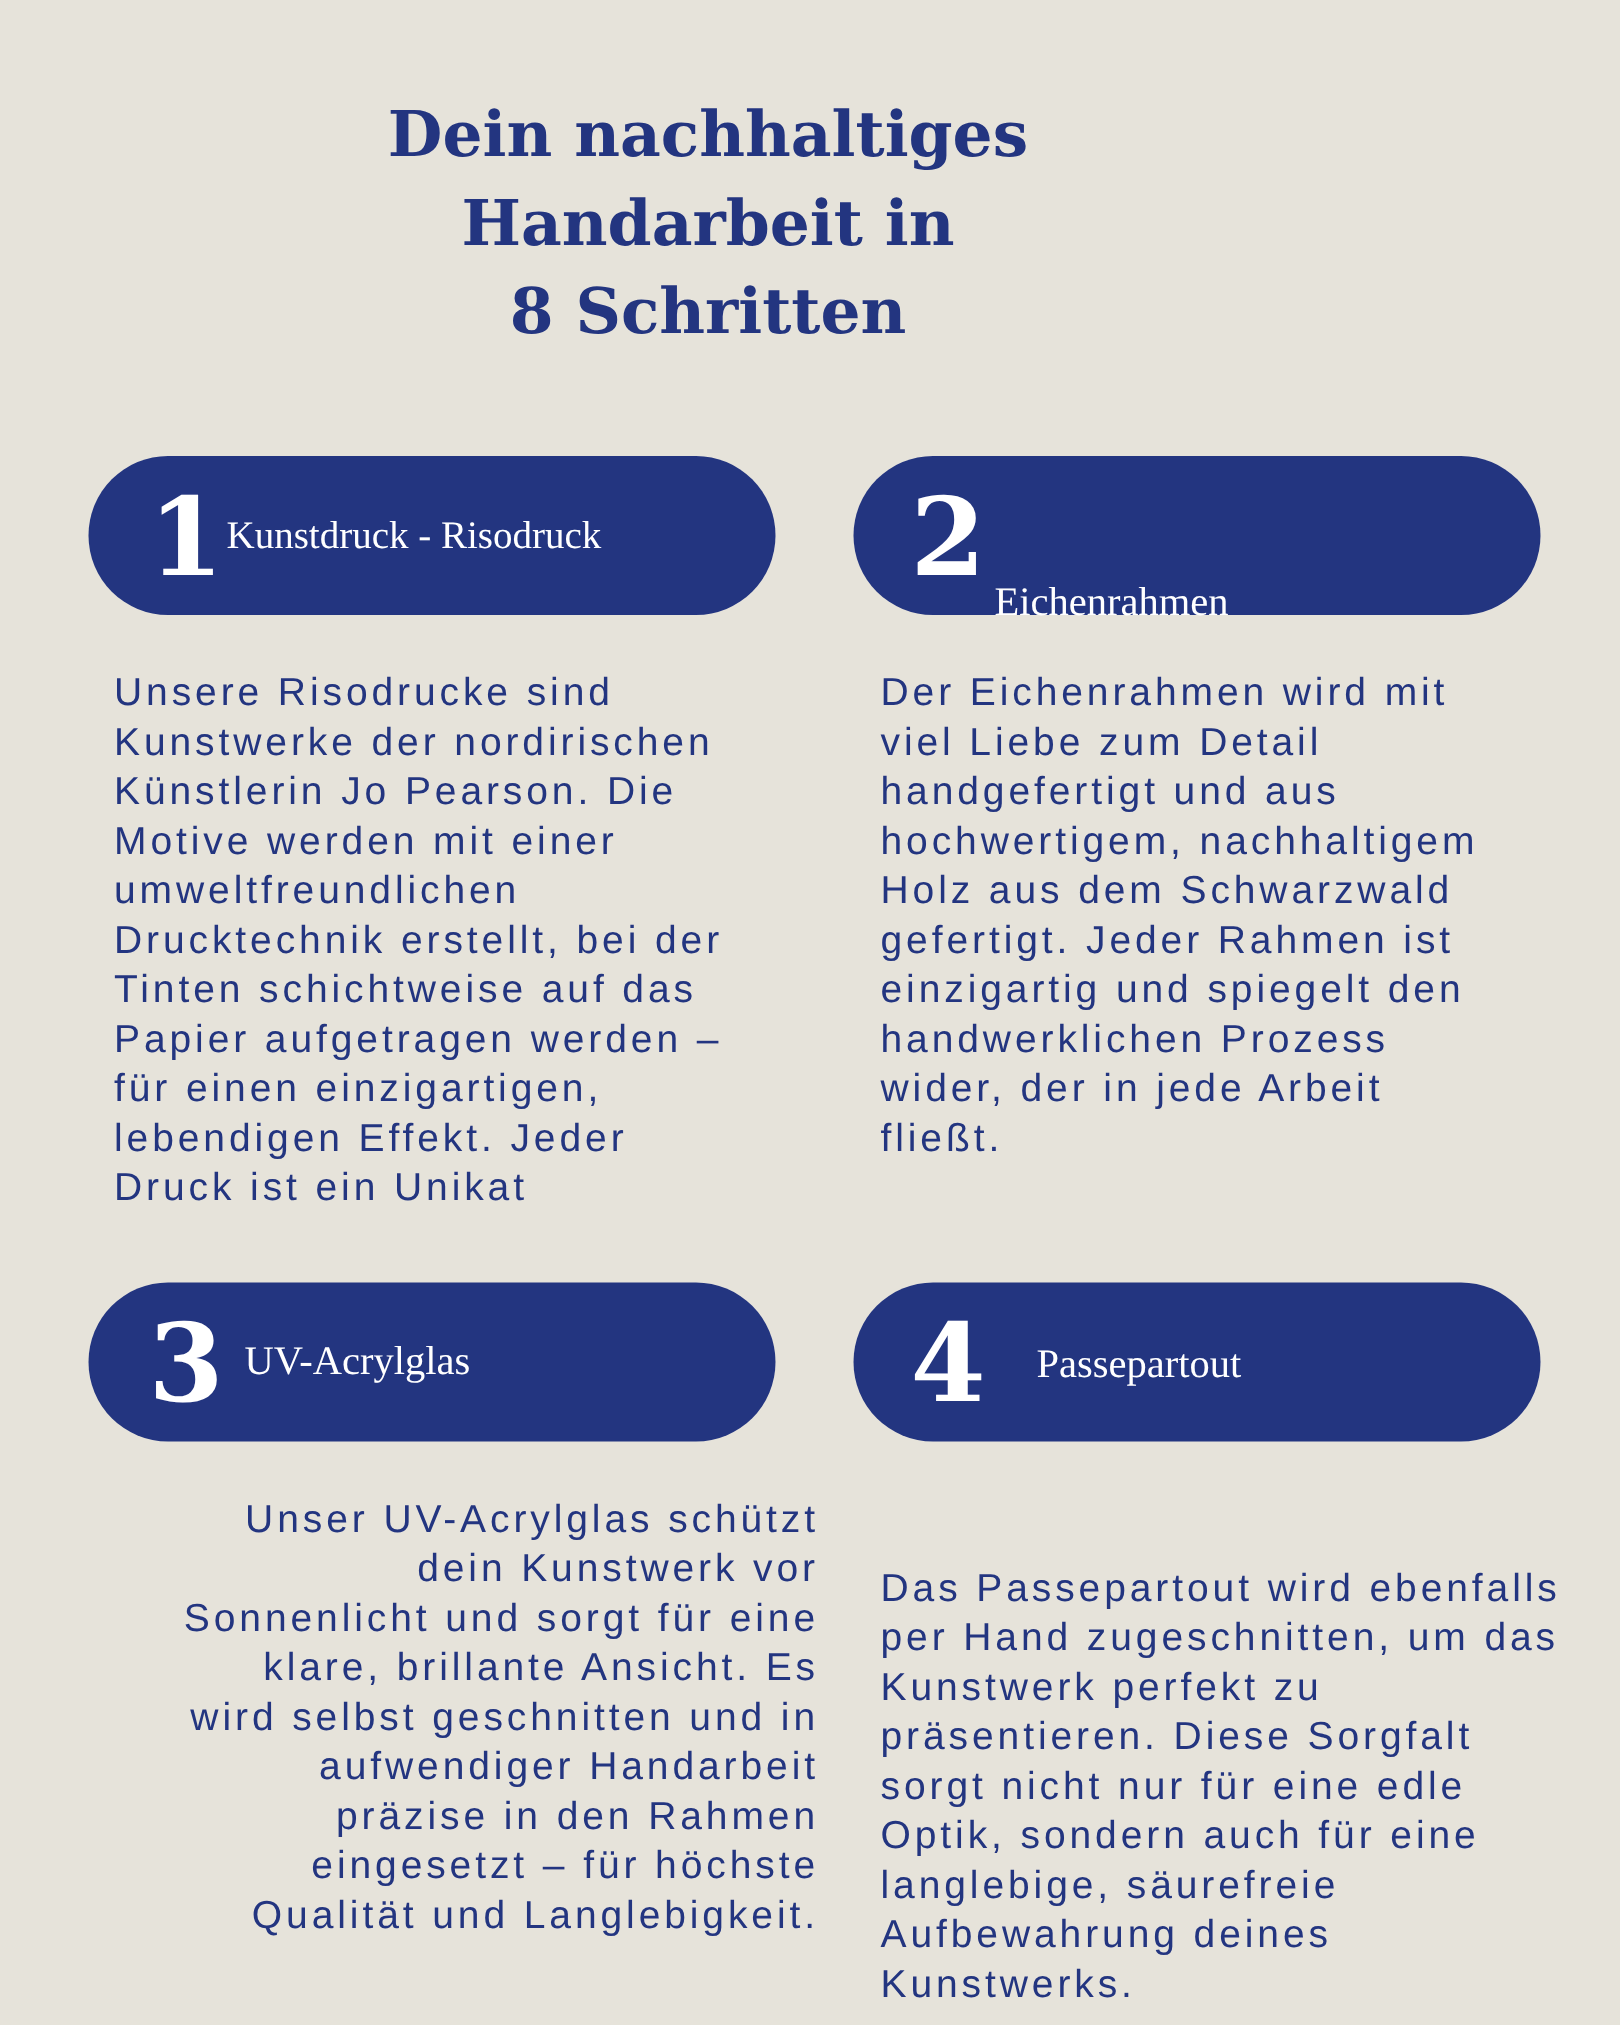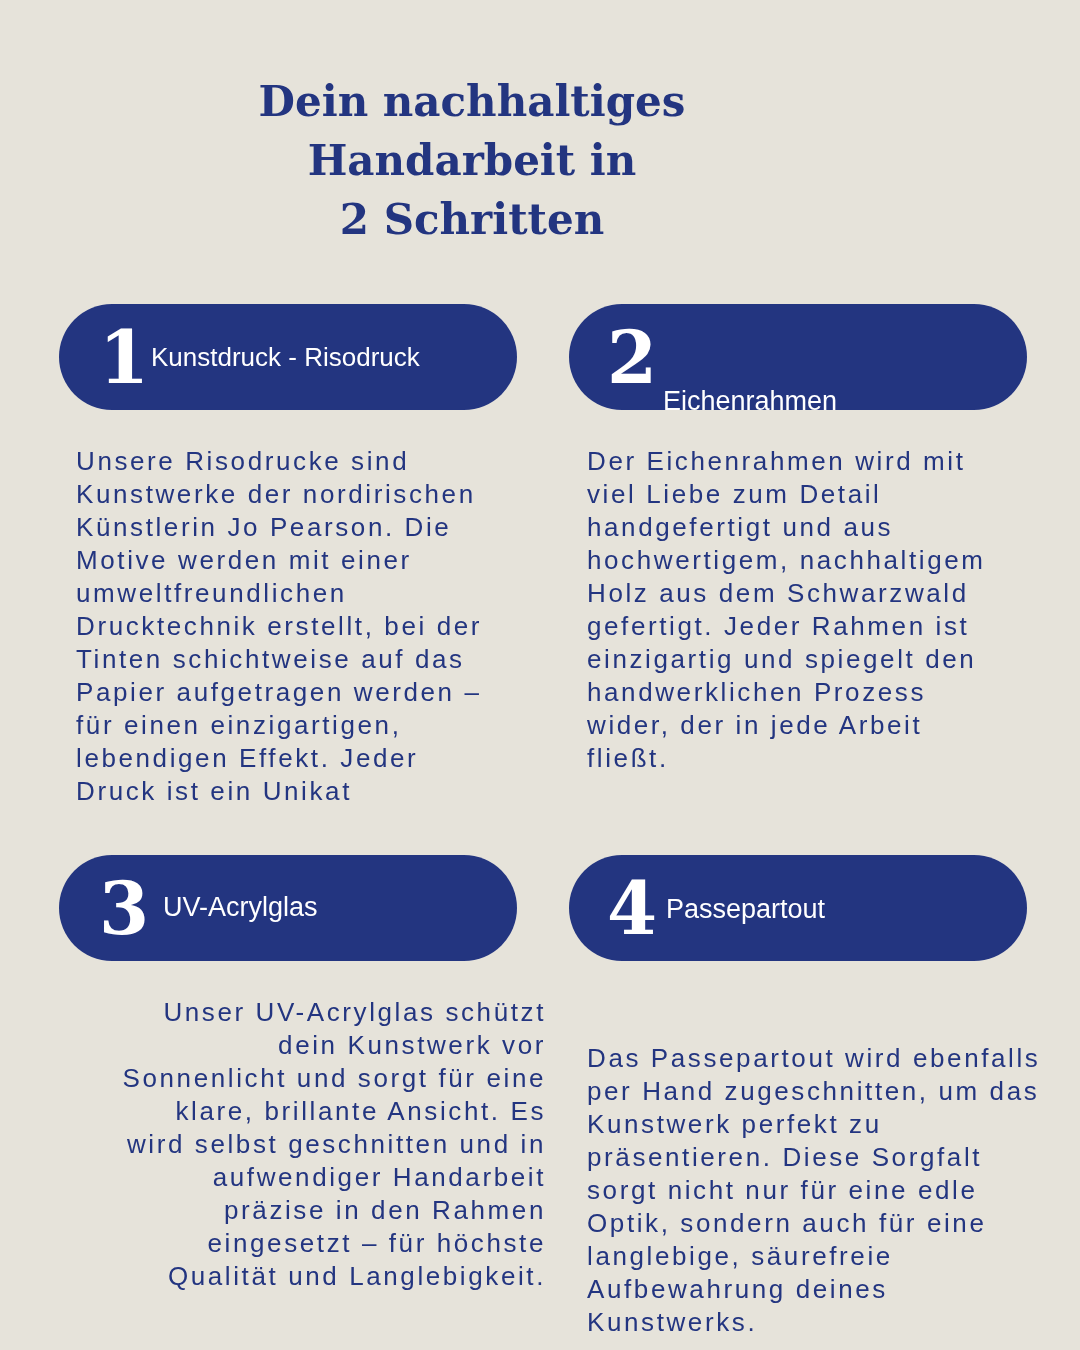--- a/index.html
+++ b/index.html
@@ -6,21 +6,21 @@
     body {
       width: 1080px; height: 1350px;
       background: #E6E3DA;
       position: relative;
       overflow: hidden;
       font-family: "DejaVu Sans", sans-serif;
       color: #233580;
     }
     .title {
       position: absolute;
-      top: 72px; left: 0; width: 944px;
+      top: 60px; left: 0; width: 944px;
       text-align: center;
       font-family: "DejaVu Serif", serif;
       font-weight: bold;
       font-size: 42px;
       line-height: 59px;
       color: #233580;
     }
     .title span { display: block; }
     .pill {
       position: absolute;
@@ -34,21 +34,21 @@
       top: 14px;
       font-family: "DejaVu Serif", serif;
       font-weight: bold;
       font-size: 72px;
       line-height: 80px;
       color: #ffffff;
     }
     .pill .label {
       position: absolute;
       top: 36px;
-      font-family: Liberation Sans, sans-serif;
+      font-family: Liberation Serif, serif;
       font-size: 27px;
       line-height: 34px;
       color: #ffffff;
       white-space: nowrap;
     }
     .body-text {
       position: absolute;
       font-family: Liberation Sans, sans-serif;
       font-size: 26px;
       line-height: 33px;
@@ -60,33 +60,33 @@
     #pill-2 { left: 569px; top: 304px; }
     #pill-3 { left: 59px; top: 855px; }
     #pill-4 { left: 569px; top: 855px; }
     #pill-1 .num { left: 40px; }
     #pill-1 .label { left: 92px; font-size: 26px; }
     #pill-2 .num { left: 38px; }
     #pill-2 .label { left: 94px; margin-top: 44px; }
     #pill-3 .num { left: 40px; }
     #pill-3 .label { left: 104px; top: 35px; }
     #pill-4 .num { left: 38px; }
-    #pill-4 .label { left: 97px; top: 37px; }
+    #pill-4 .label { left: 122px; top: 37px; }
     #text-1 { left: 76px; top: 445px; width: 460px; }
     #text-2 { left: 587px; top: 445px; width: 470px; }
     #text-3 { left: 76px; top: 996px; width: 470px; text-align: right; }
     #text-4 { left: 587px; top: 998px; width: 480px; margin-top: 44px; }
   </style>
 </head>
 <body>
 
 <h1 class="title" style="margin:0;">
   <span>Dein nachhaltiges</span>
   <span>Handarbeit in</span>
-  <span>2 Schritten</span>
+  <span>8 Schritten</span>
 </h1>
 
 <div id="pill-1" class="pill">
   <span class="num">1</span>
   <span class="label">Kunstdruck - Risodruck</span>
 </div>
 <div id="text-1" class="body-text">Unsere Risodrucke sind
 Kunstwerke der nordirischen
 Künstlerin Jo Pearson. Die
 Motive werden mit einer

